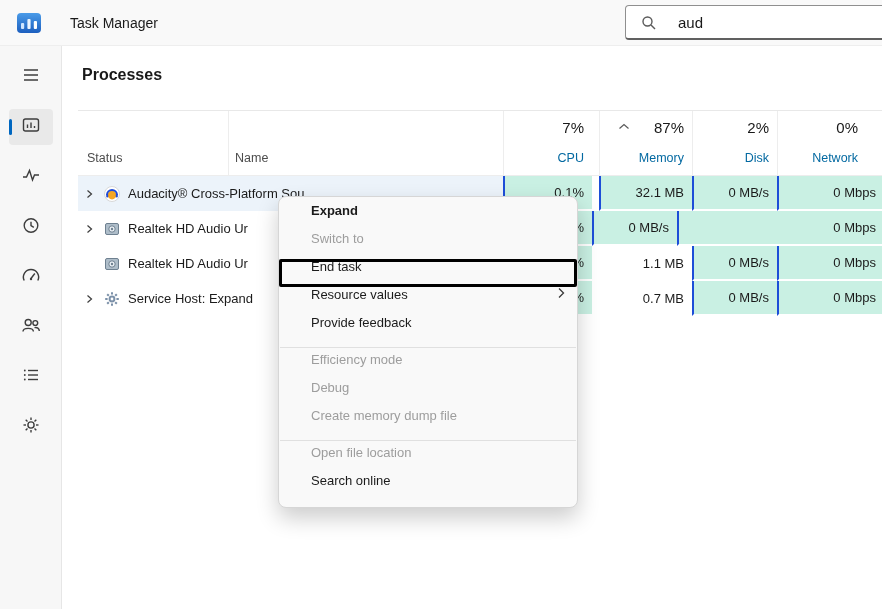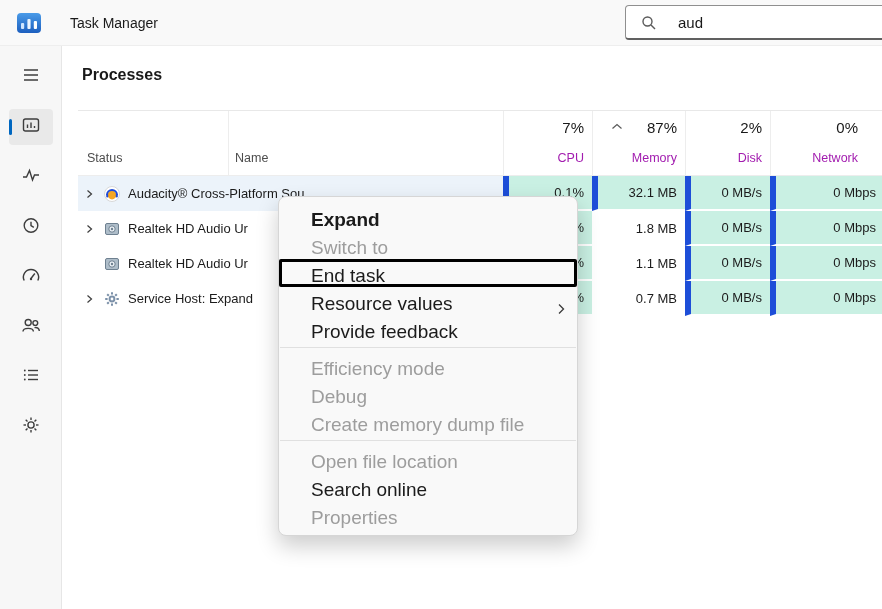--- a/index.html
+++ b/index.html
@@ -32,46 +32,46 @@
   .side-item svg { stroke:#3d3d3d; }
 
   
   .page-title { position:absolute; left:82px; top:66px; font-size:16px; font-weight:700; color:#191919; }
 
   .table { position:absolute; left:78px; top:110px; width:804px; }
   .thead { display:flex; height:66px; border-top:1px solid #e8e8e8; border-bottom:1px solid #ededed; }
   .th { position:relative; border-left:1px solid #ededed; }
   .th:first-child { border-left:none; }
   .col-name{width:275px;} .col-status{width:150px;} .col-cpu{width:89px;}
-  .col-memory{width:93px;} .col-disk{width:85px;} .col-network{flex:1;}
+  .col-memory{width:93px;margin-left:7px;} .col-disk{width:85px;} .col-network{flex:1;}
   .th .agg { position:absolute; top:8px; right:8px; font-size:15px; color:#191919; }
   .th.col-network .agg { right:24px; }
-  .th .lbl { position:absolute; bottom:10px; right:8px; font-size:12.5px; color:#a21caf; }
+  .th .lbl { position:absolute; bottom:10px; right:8px; font-size:12.5px; color:#0369a1; }
   .th.col-network .lbl { right:24px; }
   .th .lbl-left { position:absolute; bottom:10px; left:6px; font-size:12.5px; color:#4d4d4d; right:auto; }
   .th.col-status .lbl-left { left:9px; }
   .sort-chevron { position:absolute; left:18px; top:5px; }
 
   .trow { display:flex; height:35px; }
   .cell { height:100%; display:flex; align-items:center; font-size:13px; overflow:hidden;
           white-space:nowrap; }
   .cell.num { justify-content:flex-end; padding-right:8px; }
   .cell.col-network.num { padding-right:6px; }
-  .cell.mint { background:#c9f0e3; border-left:6px solid #1d4ed8; border-bottom:2px solid #fff; }
+  .cell.mint { background:#c9f0e3; border-left:2px solid #1d4ed8; border-bottom:2px solid #fff; }
   .trow.selected .col-name, .trow.selected .col-status { background:#ecf3fa; }
   .cell.col-name { padding-left:6px; }
   .expander { width:20px; display:flex; align-items:center; justify-content:flex-start; flex:none; }
   .proc-icon { width:16px; height:16px; flex:none; }
   .proc-name { margin-left:8px; color:#1b1b1b; }
 
   
   .context-menu { position:absolute; left:278px; top:196px; width:300px; background:#f9f9f9;
                   border:1px solid #d6d6d6; border-radius:8px; padding:6px 0;
                   box-shadow:0 10px 22px rgba(0,0,0,0.20); z-index:10; }
-  .mi { height:28px; display:flex; align-items:flex-end; padding:0 12px 0 32px; font-size:19px;
+  .mi { height:28px; display:flex; align-items:flex-start; padding:0 12px 0 32px; font-size:13px;
         color:#1b1b1b; border-radius:2px; }
   .mi.default { font-weight:700; }
   .mi.disabled { color:#9d9d9d; }
   .mi.highlighted { box-shadow: inset 0 0 0 3px #000000; }
   .mi .submenu-arrow { margin-left:auto; display:flex; align-items:center; }
   .msep { height:1px; background:#e0e0e0; margin:4px 1px; }
 </style>
 </head>
 <body>
 
@@ -257,21 +257,20 @@
           <svg width="16" height="16" viewBox="0 0 16 16">
             <rect x="1.5" y="2.5" width="13" height="11" rx="1.5" fill="#aebdc9" stroke="#6e8090"></rect>
             <circle cx="8" cy="8" r="3.2" fill="#e8eef3" stroke="#6e8090"></circle>
             <circle cx="8" cy="8" r="1.2" fill="#6e8090"></circle>
           </svg>
         </span>
         <span class="proc-name">Realtek HD Audio Ur</span>
       </div>
       <div class="cell col-status"></div>
       <div class="cell col-cpu num mint">0%</div>
-      <div class="cell col-memory num">1.8 MB</div>
       <div class="cell col-disk num mint">0 MB/s</div>
       <div class="cell col-network num mint">0 Mbps</div>
     </div>
 
     <div class="trow">
       <div class="cell col-name">
         <span class="expander"></span>
         <span class="proc-icon">
           <svg width="16" height="16" viewBox="0 0 16 16">
             <rect x="1.5" y="2.5" width="13" height="11" rx="1.5" fill="#aebdc9" stroke="#6e8090"></rect>
@@ -352,18 +351,15 @@
     <div class="mi disabled">
       <span>Create memory dump file</span>
     </div>
     <div class="msep"></div>
     <div class="mi disabled">
       <span>Open file location</span>
     </div>
     <div class="mi">
       <span>Search online</span>
     </div>
-    <div class="mi disabled">
-      <span>Properties</span>
-    </div>
   </div>
 
 </div>
 
 </body></html>

